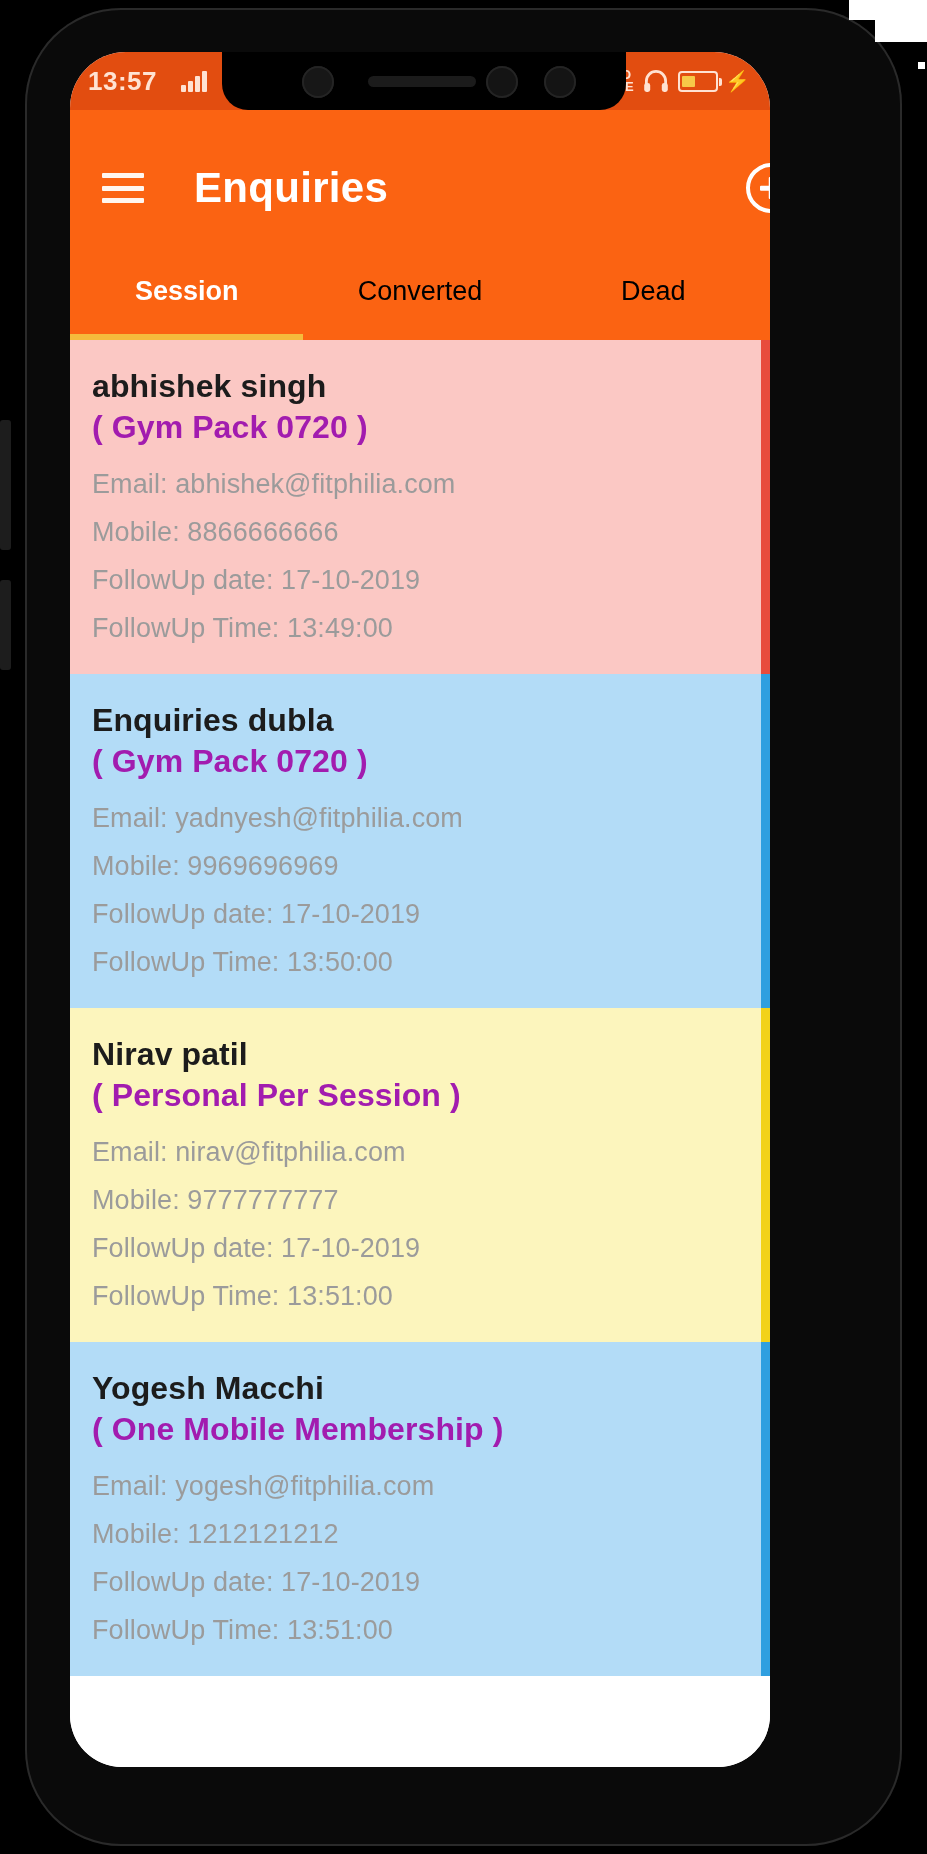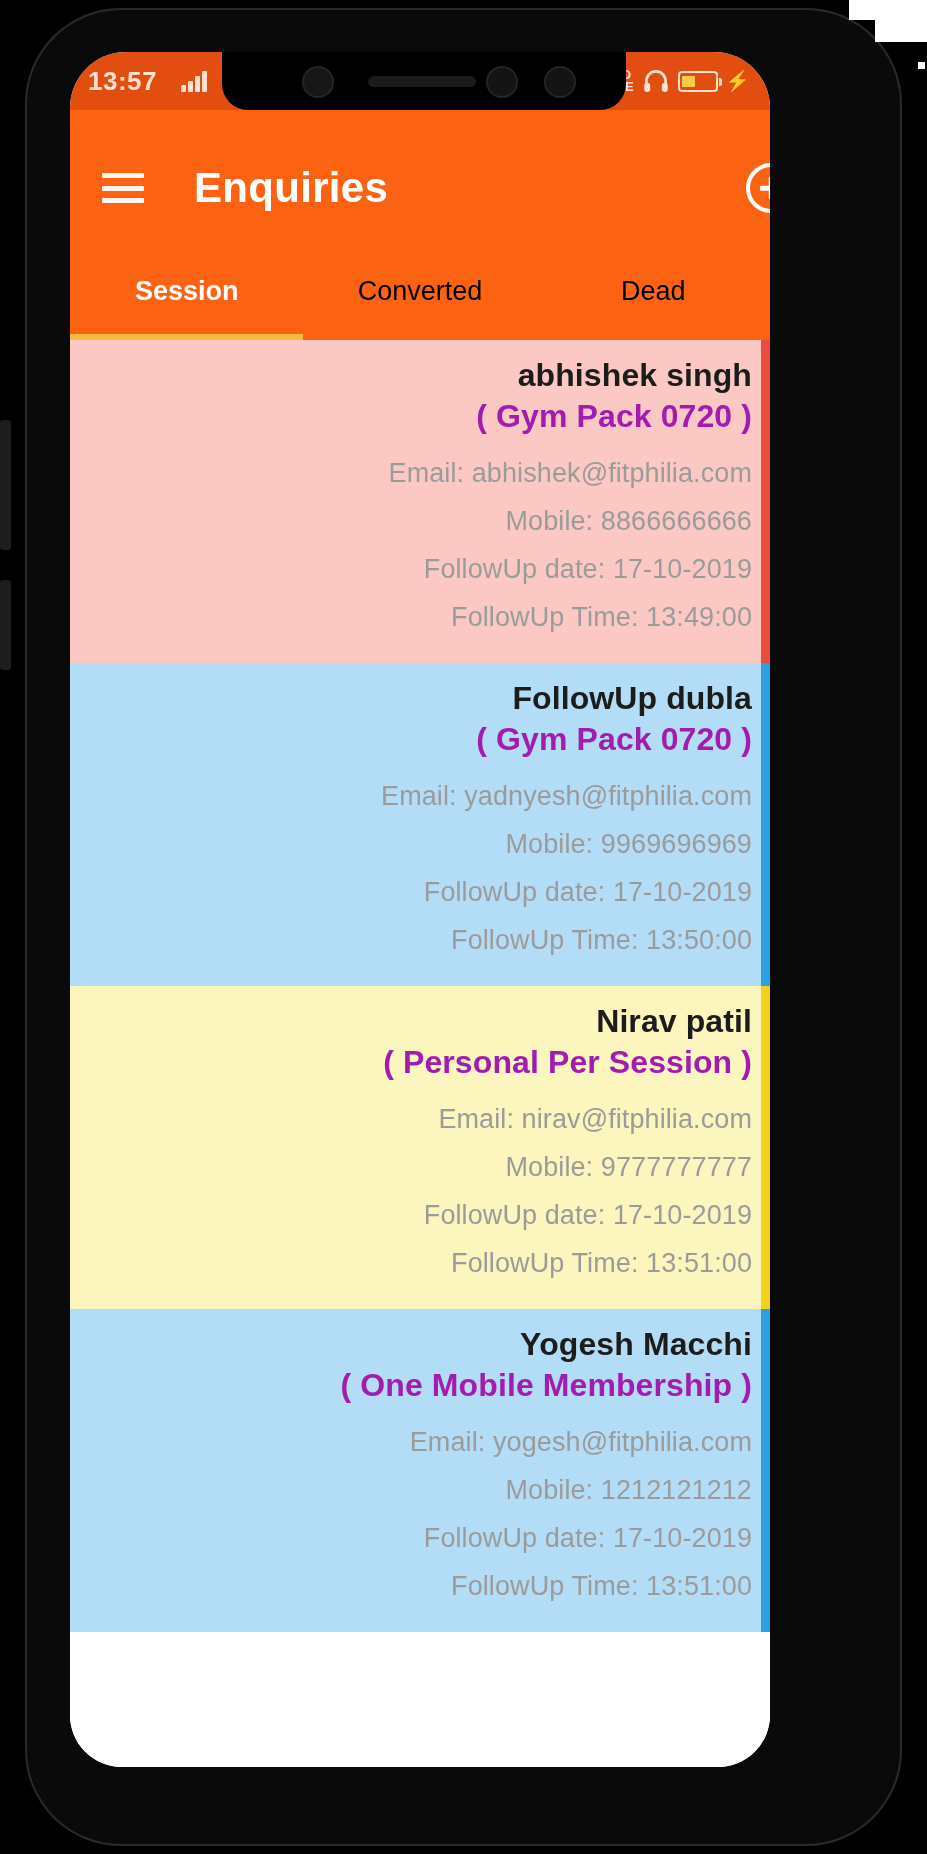--- a/index.html
+++ b/index.html
@@ -289,23 +289,22 @@
     position: absolute;
     left: 0; top: 288px;
     width: 700px;
     height: 1427px;
     background: #ffffff;
     overflow: hidden;
     z-index: 22;
   }
   .card {
     position: relative;
-    padding: 15px 0 22px 0;
+    padding: 26px 0 22px 0;
     width: 700px;
-    text-align: right;
   }
   .card-inner { padding-left: 22px; padding-right: 18px; }
   .card-accent {
     position: absolute;
     right: 0; top: 0;
     width: 9px;
     height: 100%;
   }
   .card-name {
     font-size: 32px;
@@ -416,21 +415,21 @@
             <div class="card-line">Email: abhishek@fitphilia.com</div>
             <div class="card-line">Mobile: 8866666666</div>
             <div class="card-line">FollowUp date: 17-10-2019</div>
             <div class="card-line">FollowUp Time: 13:49:00</div>
           </div>
         </div>
 
         <div class="card blue">
           <div class="card-accent"></div>
           <div class="card-inner">
-            <div class="card-name">FollowUp dubla</div>
+            <div class="card-name">Enquiries dubla</div>
             <div class="card-pack">( Gym Pack 0720 )</div>
             <div class="card-line">Email: yadnyesh@fitphilia.com</div>
             <div class="card-line">Mobile: 9969696969</div>
             <div class="card-line">FollowUp date: 17-10-2019</div>
             <div class="card-line">FollowUp Time: 13:50:00</div>
           </div>
         </div>
 
         <div class="card yellow">
           <div class="card-accent"></div>

